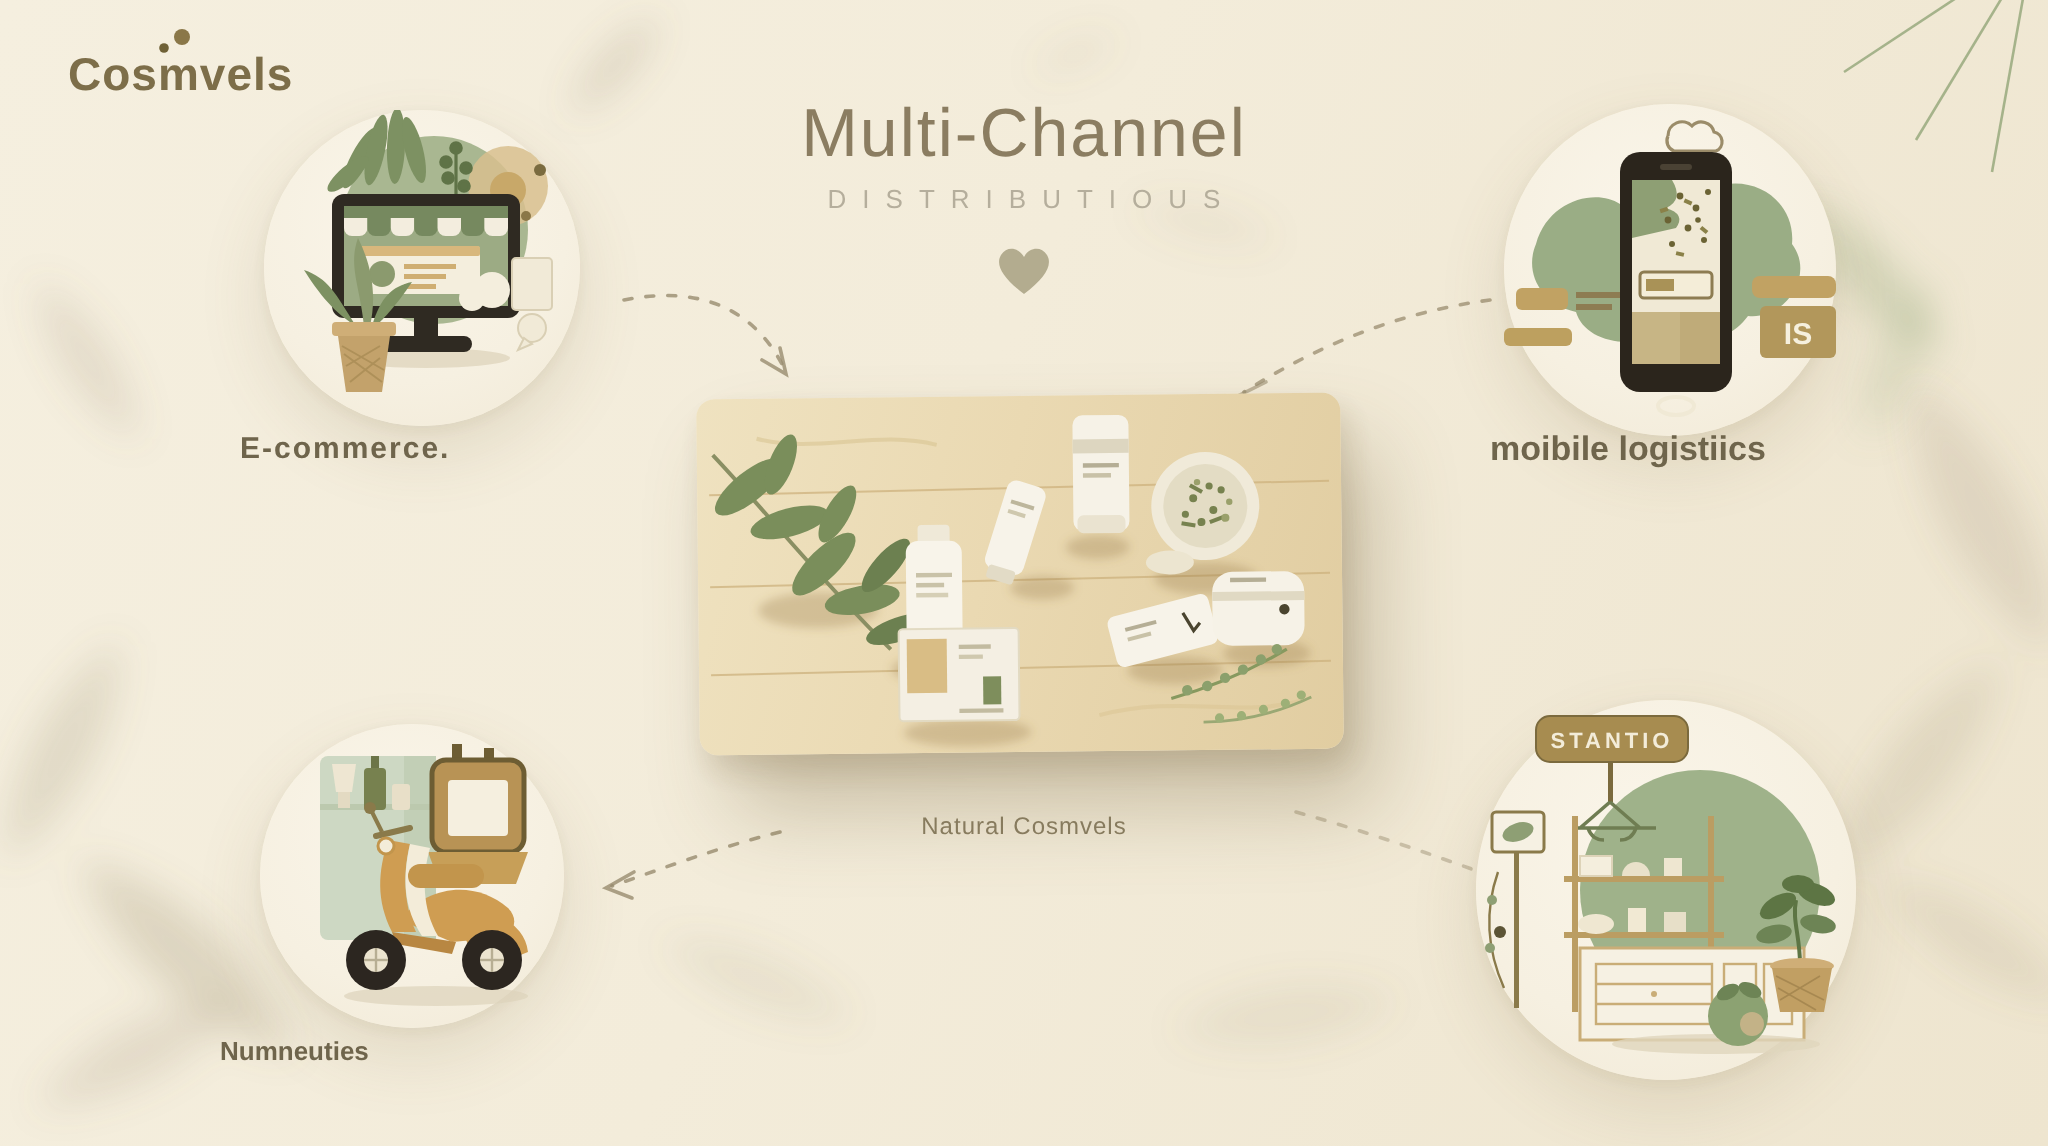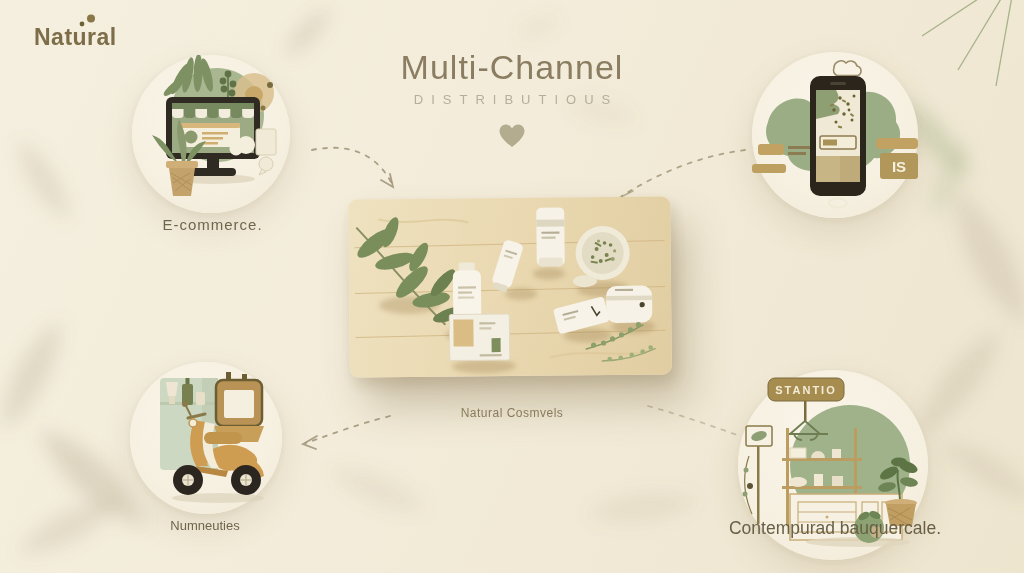--- a/index.html
+++ b/index.html
@@ -20,23 +20,23 @@
   .title{font-size:34px;font-weight:300;color:#8b7d61;letter-spacing:1px;line-height:1;}
   .subtitle{margin-top:8px;font-size:13px;font-weight:400;color:#b5ae9c;letter-spacing:8px;text-indent:8px;}
   .heart{margin:14px auto 0 auto;width:30px;}
 
   
   .circle{border-radius:50%;background:radial-gradient(circle at 45% 35%,#faf5e9 0%,#f6f0e1 60%,#f1e9d6 100%);
           box-shadow:0 14px 34px rgba(120,100,60,.14), 0 2px 8px rgba(120,100,60,.08);}
   .c-ecom{left:132px;top:55px;width:158px;height:158px;}
   .c-mobile{left:752px;top:52px;width:166px;height:166px;}
   .c-scooter{left:130px;top:362px;width:152px;height:152px;}
-  .c-shop{left:738px;top:370px;width:190px;height:190px;}
-
-  .chan-label{color:#6f654c;font-size:16px;text-align:center;z-index:5;}
+  .c-shop{left:738px;top:350px;width:190px;height:190px;}
+
+  .chan-label{color:#6f654c;font-size:16px;text-align:left;z-index:5;font-weight:bold;}
   .lbl-ecom{left:120px;top:216px;width:185px;font-size:15px;letter-spacing:1px;}
   .lbl-mobile{left:745px;top:215px;width:185px;font-size:17px;}
   .lbl-scooter{left:110px;top:518px;width:190px;font-size:13px;}
   .lbl-shop{left:710px;top:518px;width:250px;font-size:17.5px;color:#685f47;}
 
   
   .board{
     left:349px;top:198px;width:322px;height:178px;border-radius:9px;
     transform:rotate(-.6deg);
     background:linear-gradient(105deg,#efe2c0 0%,#ead9b2 45%,#e1cda1 100%);
@@ -105,21 +105,21 @@
       <g stroke="#93a578" stroke-width="1.3" opacity=".8">
         <path d="M0 0 L -58 96" fill="none"></path>
         <path d="M0 0 L -20 112" fill="none"></path>
         <path d="M0 0 L -94 62" fill="none"></path>
         <path d="M0 0 L -112 20" fill="none"></path>
       </g>
     </g>
   </svg>
 
   <div class="abs logo">
-    <span>Natural</span>
+    <span>Cosmvels</span>
     <svg class="logo-dots" width="22" height="14" viewBox="0 0 22 14">
       <circle cx="4" cy="10" r="2.4" fill="#6f6136"></circle>
       <circle cx="13" cy="4.5" r="4" fill="#8a7748"></circle>
     </svg>
   </div>
 
   <div class="abs header">
     <div class="title">Multi-Channel</div>
     <div class="subtitle">DISTRIBUTIOUS</div>
     <svg class="heart" width="30" height="27" viewBox="0 0 30 27">
@@ -223,20 +223,21 @@
         <rect x="98" y="62" width="4" height="2" transform="rotate(40 100 63)"></rect>
         <rect x="86" y="74" width="4" height="2" transform="rotate(12 88 75)"></rect>
       </g>
       <rect x="68" y="84" width="36" height="13" rx="2" fill="#f4edd8" stroke="#8d7c52" stroke-width="1.5"></rect>
       <rect x="71" y="87.5" width="14" height="6" fill="#a99257"></rect>
       <rect x="64" y="104" width="44" height="26" fill="#c7b585"></rect>
       <rect x="88" y="104" width="20" height="26" fill="#bfab79"></rect>
       <ellipse cx="86" cy="151" rx="9" ry="4.5" fill="none" stroke="#f0e9d5" stroke-width="2"></ellipse>
     </svg>
   </div>
+  <div class="abs chan-label lbl-mobile">moibile logistiics</div>
 
   <div class="abs board">
     <svg width="322" height="178" viewBox="0 0 322 178">
       <defs>
           <filter id="soft" x="-60%" y="-60%" width="220%" height="220%">
             <feGaussianBlur stdDeviation="2.5"></feGaussianBlur>
           </filter>
         </defs>
       <g stroke="#cdb27e" stroke-width="1" opacity=".75">
         <path d="M 6 48 L 316 44" fill="none"></path>
@@ -449,15 +450,14 @@
       </g>
       <g>
         <ellipse cx="120" cy="172" rx="52" ry="5" fill="#e0d6bd" opacity=".8"></ellipse>
         <circle cx="131" cy="158" r="15" fill="#8ca272"></circle>
         <ellipse cx="126" cy="146" rx="6" ry="3.5" fill="#6d8455" transform="rotate(-28 126 146)"></ellipse>
         <ellipse cx="137" cy="145" rx="6" ry="3.5" fill="#6d8455" transform="rotate(24 137 145)"></ellipse>
         <circle cx="138" cy="162" r="6" fill="#c9b489" opacity=".9"></circle>
       </g>
     </svg>
   </div>
-  <div class="abs chan-label lbl-shop">Contempurad bauquercale.</div>
 
 </div>
 
 </body></html>

